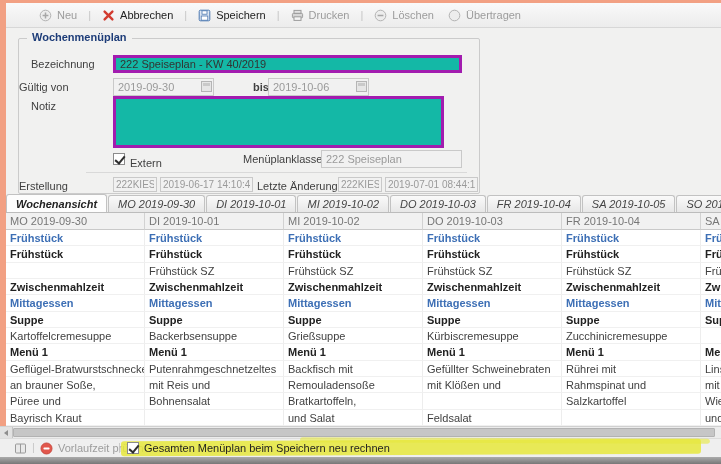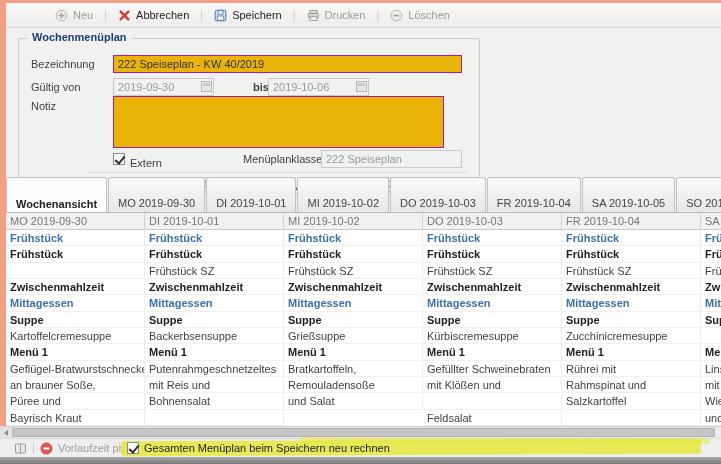--- a/index.html
+++ b/index.html
@@ -5,57 +5,57 @@
   html,body{margin:0;padding:0;background:#d8d8d8;}
   .app{position:relative;width:721px;height:464px;overflow:hidden;background:#f0f0ef;
        font-family:"Liberation Sans",sans-serif;font-size:11px;color:#333;}
   
   .frame-top{position:absolute;left:0;top:0;width:721px;height:3px;background:#f2a083;z-index:30;}
   .frame-left{position:absolute;left:0;top:0;width:6px;height:426px;background:#f2a083;z-index:30;}
 
   
   .toolbar{position:absolute;left:6px;top:3px;width:715px;height:25px;
            background:linear-gradient(#f9f9f9,#ececec);border-bottom:1px solid #d7d7d7;
-           display:flex;align-items:center;padding-left:42px;box-sizing:border-box;}
+           display:flex;align-items:center;padding-left:26px;box-sizing:border-box;}
   .tb-item{display:flex;align-items:center;gap:5px;padding:2px 7px;cursor:default;color:#222;}
   .tb-item.off{color:#9c9c9c;}
   .tb-item .ic{display:flex;align-items:center;}
   .tb-sep{color:#c6c6c6;margin:0 4px;}
 
   
   .form-panel{position:absolute;left:6px;top:28px;width:715px;height:167px;background:#f1f1f0;}
   .fieldset{position:absolute;left:12px;top:10px;width:460px;height:154px;
             border:1px solid #cbcbcb;border-radius:2px;}
   .legend{position:absolute;top:-8px;left:8px;background:#f1f1f0;padding:0 5px;
           color:#1d3c78;font-weight:bold;}
   .lbl{position:absolute;color:#3f3f3f;white-space:nowrap;text-align:right;}
-  .inp{position:absolute;box-sizing:border-box;border:1px solid #a21caf;background:#eab308;
+  .inp{position:absolute;box-sizing:border-box;border:3px solid #a21caf;background:#14b8a6;
        color:#333;font-family:"Liberation Sans",sans-serif;font-size:11px;padding:1px 4px;height:18px;}
   .inp.dis{background:#f1f1f1;border:1px solid #c9c9c9;color:#9a9a9a;}
   .inp.small{font-size:10px;padding:1px 2px;height:15px;}
   textarea.inp{resize:none;height:52px;}
   .date-wrap{position:absolute;}
   .date-wrap .inp{position:relative;left:0;top:0;width:100%;}
   .cal{position:absolute;right:2px;top:3px;width:11px;height:11px;background:#e6e6e6;
        border:1px solid #b5b5b5;box-sizing:border-box;}
   .cal::before{content:"";position:absolute;left:1px;top:1px;right:1px;height:3px;background:#c9c9c9;}
   .divider{position:absolute;height:1px;background:#d9d9d9;}
 
   
   .cb{position:absolute;width:12px;height:12px;background:#fff;border:1px solid #8b8b8b;
       box-sizing:border-box;}
   .cb.checked::after{content:"";position:absolute;left:3px;top:0px;width:4px;height:8px;
       border-right:2px solid #2e2e2e;border-bottom:2px solid #2e2e2e;transform:rotate(40deg);}
 
   
   .tab-bar{position:absolute;left:6px;top:195px;width:715px;height:18px;background:#f0f0ef;
            border-bottom:1px solid #bcbcbc;display:flex;align-items:flex-end;box-sizing:border-box;}
-  .tab{height:17px;line-height:17px;padding:17px 9px;margin-right:1px;white-space:nowrap;
+  .tab{height:17px;line-height:17px;padding:0 9px;margin-right:1px;white-space:nowrap;
        background:linear-gradient(#fafafa,#e7e7e7);border:1px solid #c2c2c2;border-bottom:none;
-       border-radius:3px 3px 0 0;color:#444;box-sizing:border-box;cursor:default;}
+       border-radius:3px 3px 0 0;color:#444;box-sizing:border-box;cursor:default;font-style:italic;}
   .tab.active{background:#fdfdfd;font-weight:bold;color:#222;height:18px;line-height:18px;
        position:relative;z-index:2;}
 
   
   .week-table{position:absolute;left:6px;top:213px;width:715px;height:213px;background:#fff;
               display:flex;overflow:hidden;}
   .wt-col{width:139px;flex:0 0 139px;box-sizing:border-box;}
   .wt-head{height:17px;line-height:17px;padding:0 4px;background:#f1f1f1;color:#767676;
            border-right:1px solid #d2d2d2;border-bottom:1px solid #c9c9c9;box-sizing:border-box;
            white-space:nowrap;overflow:hidden;}
@@ -142,30 +142,38 @@
       <span class="tb-sep">|</span>
       <div class="tb-item off">
         <span class="ic">
           <svg width="13" height="13" viewBox="0 0 13 13">
             <circle cx="6.5" cy="6.5" r="5.3" fill="#ededed" stroke="#b3b3b3"></circle>
             <path d="M3.6 6.5h5.8" stroke="#a7a7a7" stroke-width="1.5"></path>
           </svg>
         </span>
         <span>Löschen</span>
       </div>
+      <div class="tb-item off">
+        <span class="ic">
+          <svg width="13" height="13" viewBox="0 0 13 13">
+            <circle cx="6.5" cy="6.5" r="5.3" fill="#ededed" stroke="#b3b3b3"></circle>
+          </svg>
+        </span>
+        <span>Übertragen</span>
+      </div>
     </div>
 
   <div class="form-panel">
     <div class="fieldset">
       <span class="legend">Wochenmenüplan</span>
 
       <span class="lbl" style="left:12px;top:19px">Bezeichnung</span>
       <input class="inp" style="left: 94px; top: 16px; width: 349px;" value="222 Speiseplan - KW 40/2019">
 
-      <span class="lbl" style="left:12px;top:42px">Gültig von</span>
+      <span class="lbl" style="left:0;top:42px">Gültig von</span>
       <span class="date-wrap" style="left:94px;top:39px;width:101px;height:18px">
         <input class="inp dis" value="2019-09-30" style="">
         <span class="cal"></span>
       </span>
       <span class="lbl" style="left:234px;top:42px;font-weight:bold">bis</span>
       <span class="date-wrap" style="left:249px;top:39px;width:101px;height:18px">
         <input class="inp dis" value="2019-10-06" style="">
         <span class="cal"></span>
       </span>
 
@@ -233,22 +241,23 @@
       <div class="wt-col">
         <div class="wt-head">MI 2019-10-02</div>
         <div class="wt-cell r-link">Frühstück</div>
         <div class="wt-cell r-bold">Frühstück</div>
         <div class="wt-cell r-plain">Frühstück SZ</div>
         <div class="wt-cell r-bold">Zwischenmahlzeit</div>
         <div class="wt-cell r-link">Mittagessen</div>
         <div class="wt-cell r-bold">Suppe</div>
         <div class="wt-cell r-plain">Grießsuppe</div>
         <div class="wt-cell r-bold">Menü 1</div>
+        <div class="wt-cell r-plain">Backfisch mit</div>
+        <div class="wt-cell r-plain">Remouladensoße</div>
         <div class="wt-cell r-plain">Bratkartoffeln,</div>
-        <div class="wt-cell r-plain">Remouladensoße</div>
         <div class="wt-cell r-plain">und Salat</div>
       </div>
       <div class="wt-col">
         <div class="wt-head">DO 2019-10-03</div>
         <div class="wt-cell r-link">Frühstück</div>
         <div class="wt-cell r-bold">Frühstück</div>
         <div class="wt-cell r-plain">Frühstück SZ</div>
         <div class="wt-cell r-bold">Zwischenmahlzeit</div>
         <div class="wt-cell r-link">Mittagessen</div>
         <div class="wt-cell r-bold">Suppe</div>

